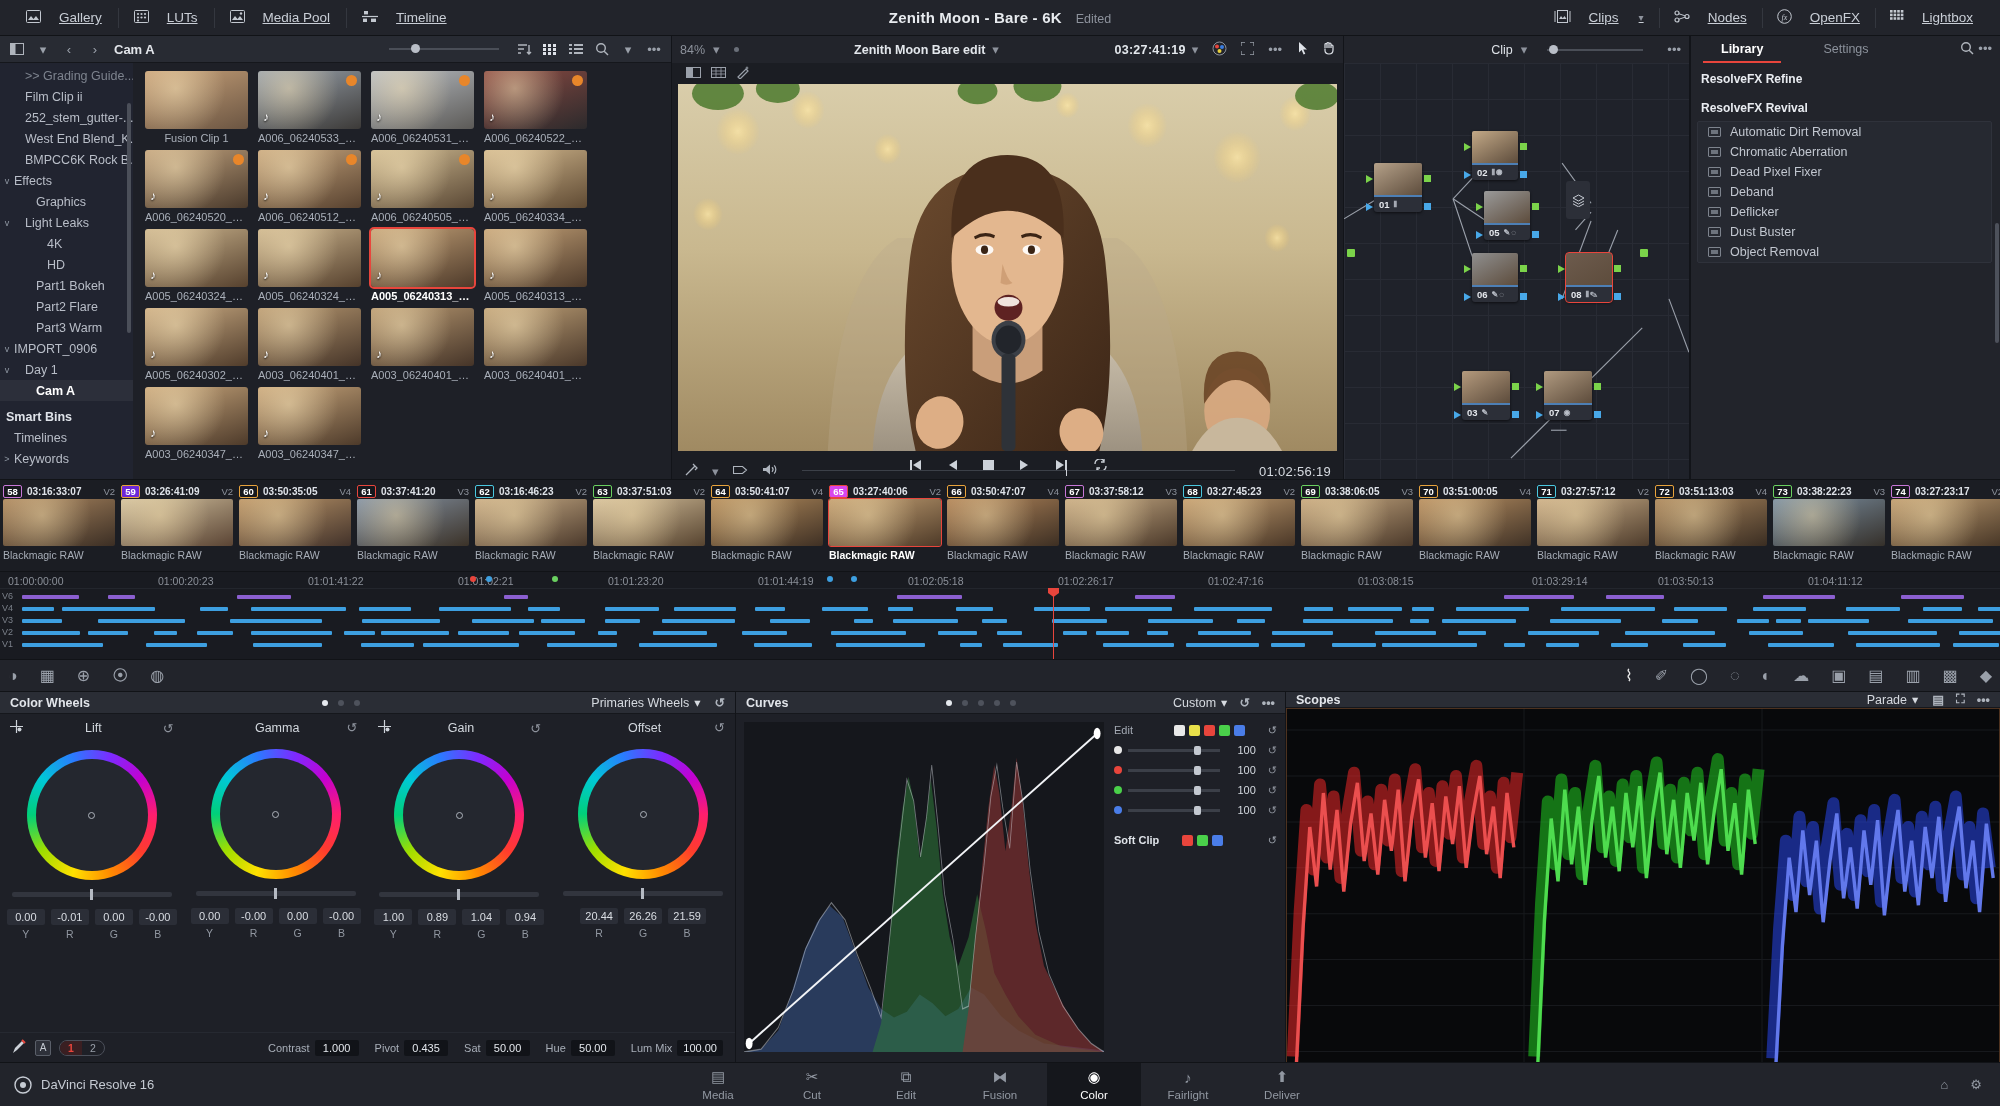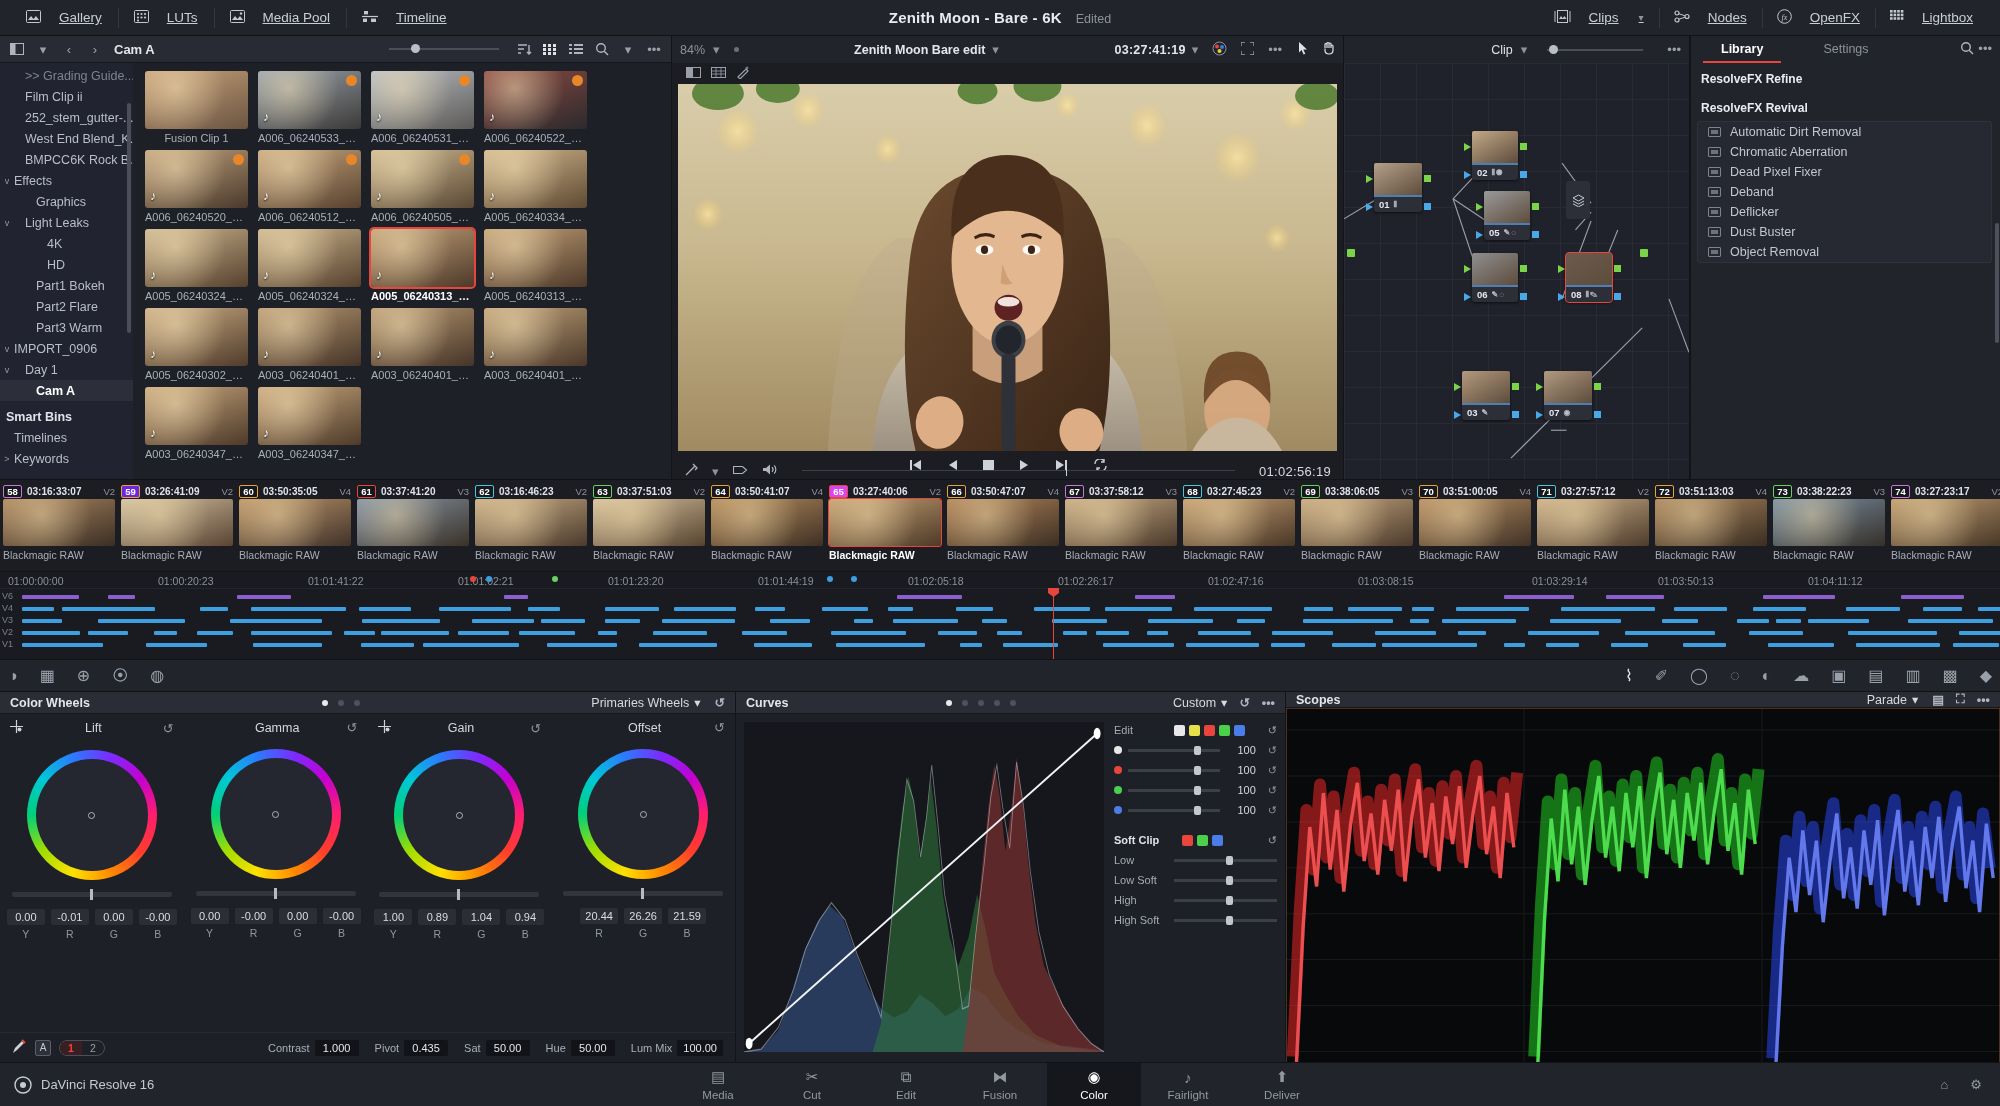--- a/index.html
+++ b/index.html
@@ -1531,46 +1531,20 @@
             </div>
           <div class="cv-row" style="margin-top:10px;">
             <span class="cv-lbl" style="width:62px;font-weight:bold;color:#dfe3e9;">Soft Clip</span>
             <span id="scChannels" style="display:flex;gap:4px;">
                 <span class="chip" style="background: rgb(232, 69, 60);"></span>
                 <span class="chip" style="background: rgb(74, 208, 74);"></span>
                 <span class="chip" style="background: rgb(74, 125, 232);"></span>
               </span>
             <span style="margin-left:auto;color:#9aa0aa;">↺</span>
           </div>
-          <div id="scRows">
-              <div class="cv-row">
-                <span class="cv-lbl">Low</span>
-                <div class="cv-slider">
-                  <div class="k" style="left: 50%;"></div>
-                </div>
-              </div>
-              <div class="cv-row">
-                <span class="cv-lbl">Low Soft</span>
-                <div class="cv-slider">
-                  <div class="k" style="left: 50%;"></div>
-                </div>
-              </div>
-              <div class="cv-row">
-                <span class="cv-lbl">High</span>
-                <div class="cv-slider">
-                  <div class="k" style="left: 50%;"></div>
-                </div>
-              </div>
-              <div class="cv-row">
-                <span class="cv-lbl">High Soft</span>
-                <div class="cv-slider">
-                  <div class="k" style="left: 50%;"></div>
-                </div>
-              </div>
-            </div>
         </div>
       </div>
     </div>
 
     <div class="scopes">
       <div class="panel-head">
         <span>Scopes</span>
         <div style="flex:1"></div>
         <span class="sel-label">
           <span>Parade</span>

